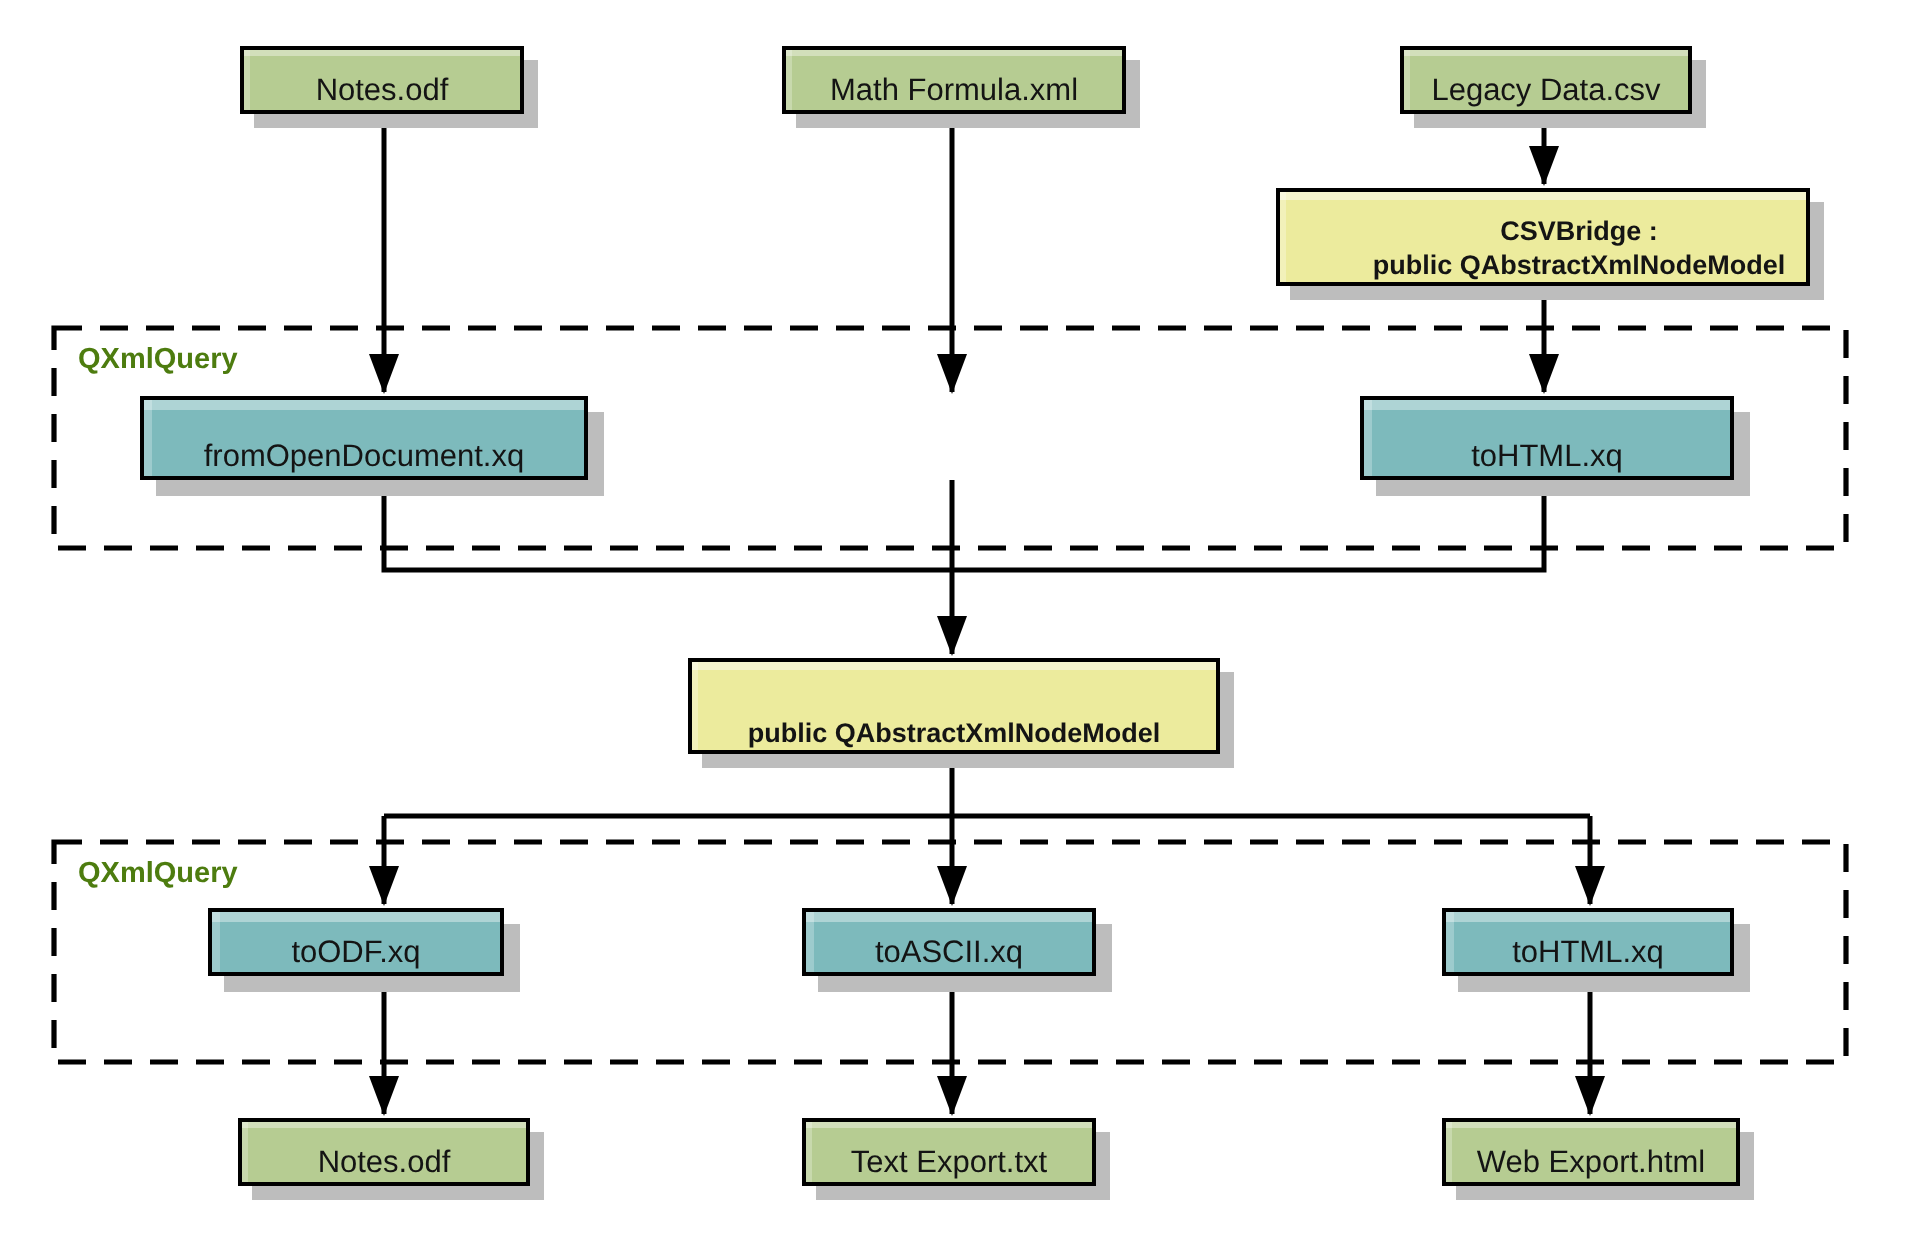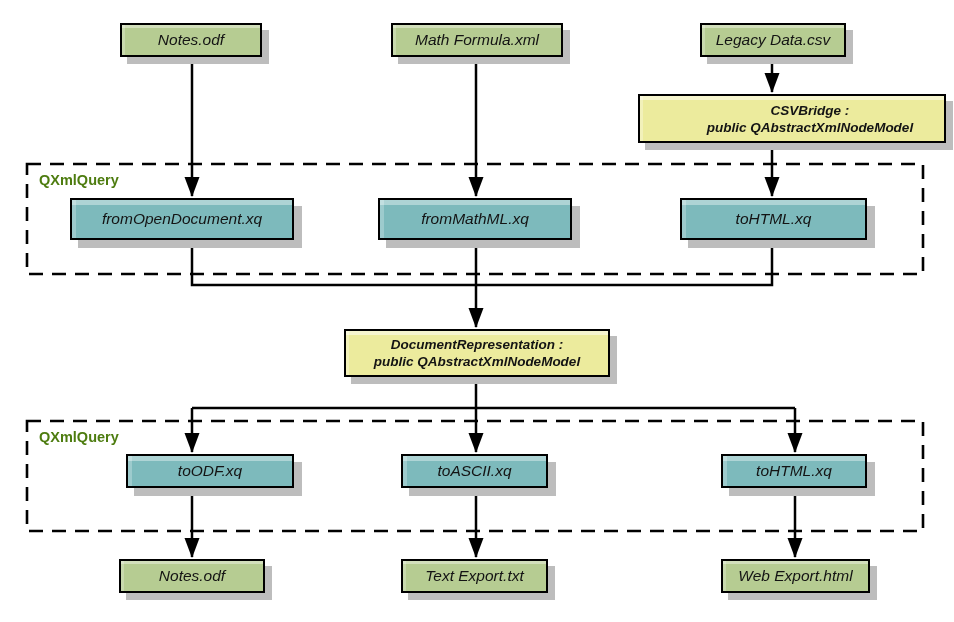--- a/index.html
+++ b/index.html
@@ -3,22 +3,22 @@
 <meta charset="utf-8">
 <style>
   html,body{margin:0;padding:0;background:#fff;}
   #canvas{
     position:relative;width:954px;height:622px;background:var(--canvas_bg,#fff);
     font-family:"Liberation Sans",sans-serif;overflow:hidden;
   }
   svg.wires{position:absolute;left:0;top:0;width:954px;height:622px;}
   .node{
     position:absolute;box-sizing:border-box;border:2px solid #000;
-    display:flex;flex-direction:column;align-items:center;justify-content:center;
-    text-align:center;color:#141414;line-height:1.15;font-style:italic;
+    display:flex;flex-direction:column;align-items:center;justify-content:flex-end;
+    text-align:center;color:#141414;line-height:1.15;
   }
   .file{
     background:var(--file_box,#b6cc92);
     box-shadow:inset 0 3px 0 rgba(255,255,255,.38),inset 3px 0 0 rgba(255,255,255,.25),7px 7px 0 var(--shadow,#bdbdbd);
     font-size:15.5px;
   }
   .query{
     background:var(--query_box,#7dbabc);
     box-shadow:inset 0 5px 0 rgba(255,255,255,.38),inset 4px 0 0 rgba(255,255,255,.25),8px 8px 0 var(--shadow,#bdbdbd);
     font-size:15.5px;
@@ -71,41 +71,37 @@
   <div class="node file" style="left:120px;top:23px;width:142px;height:34px;">
     <span>Notes.odf</span>
   </div>
   <div class="node file" style="left:391px;top:23px;width:172px;height:34px;">
     <span>Math Formula.xml</span>
   </div>
   <div class="node file" style="left:700px;top:23px;width:146px;height:34px;">
     <span>Legacy Data.csv</span>
   </div>
 
-  <div class="node model" style="left:638px;top:94px;width:308px;height:49px;padding-left:36px;">
+  <div class="node model" style="left:638px;top:94px;width:267px;height:49px;padding-left:36px;">
     <span>CSVBridge :</span>
     <span>public QAbstractXmlNodeModel</span>
   </div>
 
   <div class="node query" style="left:70px;top:198px;width:224px;height:42px;">
     <span>fromOpenDocument.xq</span>
   </div>
-  <div class="node query" style="left:378px;top:198px;width:194px;height:42px;">
-    <span>fromMathML.xq</span>
-  </div>
   <div class="node query" style="left:680px;top:198px;width:187px;height:42px;">
     <span>toHTML.xq</span>
   </div>
 
   <div class="node model" style="left:344px;top:329px;width:266px;height:48px;">
-    <span>DocumentRepresentation :</span>
     <span>public QAbstractXmlNodeModel</span>
   </div>
 
-  <div class="node query" style="left:126px;top:454px;width:168px;height:34px;">
+  <div class="node query" style="left:104px;top:454px;width:148px;height:34px;">
     <span>toODF.xq</span>
   </div>
   <div class="node query" style="left:401px;top:454px;width:147px;height:34px;">
     <span>toASCII.xq</span>
   </div>
   <div class="node query" style="left:721px;top:454px;width:146px;height:34px;">
     <span>toHTML.xq</span>
   </div>
 
   <div class="node file" style="left:119px;top:559px;width:146px;height:34px;">

